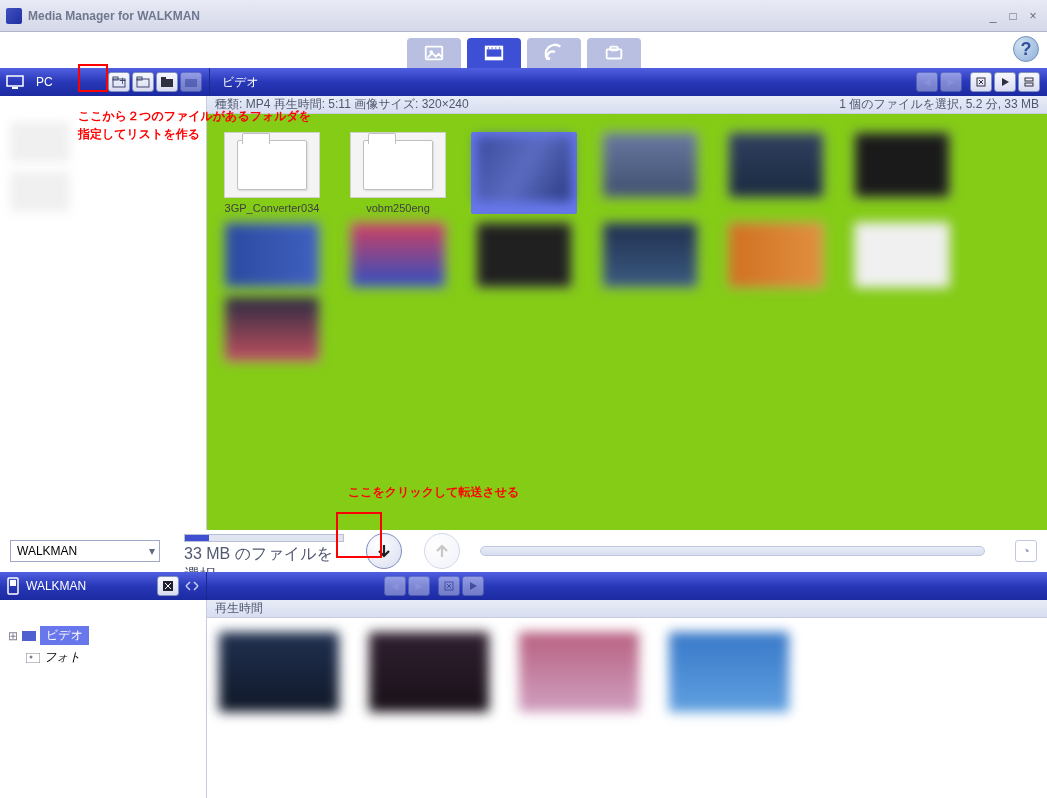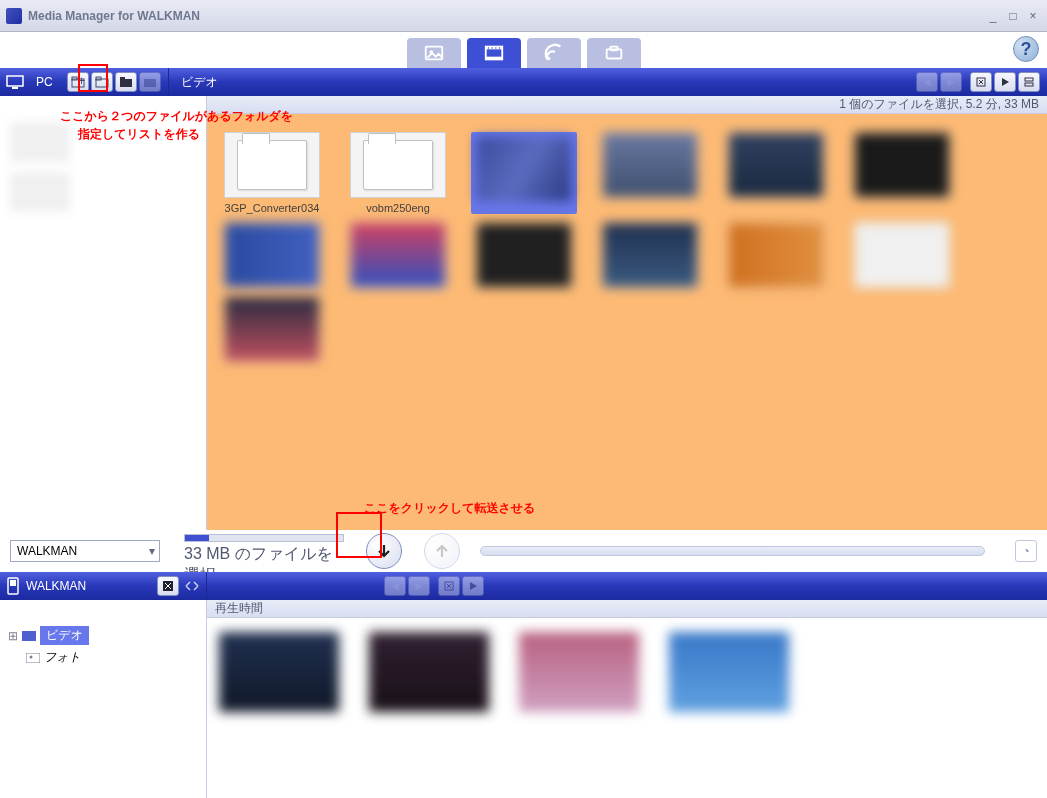--- a/index.html
+++ b/index.html
@@ -22,31 +22,31 @@
 
 
 .bluebar { background: linear-gradient(#5060e0, #2838b8 50%, #1b2aa0); height: 28px; display: flex; align-items: center; padding: 0 6px; color: #fff; }
 .bluebar .label { color:#fff; font-size:12px; margin: 0 6px; }
 .bluebar .tb-btn { width: 22px; height: 20px; background: linear-gradient(#f8f8ff,#d8dcf0); border:1px solid #8090c0; border-radius:3px; margin:0 1px; display:flex; align-items:center; justify-content:center; cursor:pointer; }
 .bluebar .tb-btn.disabled { opacity:.45; cursor:default; }
 .bluebar .pc-glyph { margin-right:6px; }
 .bluebar .spacer { flex:1; }
 
 .topbars { display:flex; }
-.topbars .left { width: 169px; border-right: 1px solid #1a2890; justify-content: center; }
+.topbars .left { width: 210px; border-right: 1px solid #1a2890; justify-content: center; }
 .topbars .right { flex:1; }
 
 
 .infostrip { height:18px; background: linear-gradient(#e8ecf8,#d8def0); border-bottom:1px solid #c8cce0; display:flex; align-items:center; padding:0 8px; color:#505870; font-size:11px; }
 .infostrip .r { margin-left:auto; }
 
 
 .upper { display:flex; height: 416px; }
 .sidebar-left { width: 207px; background: #fff; border-right:1px solid #c8cce0; position:relative; }
-.thumb-panel { flex:1; background:#fdba74; overflow:hidden; position:relative; }
+.thumb-panel { flex:1; background:#84cc16; overflow:hidden; position:relative; }
 
 
 .thumbs { display:flex; flex-wrap:wrap; gap: 8px 20px; padding: 18px 12px; align-content:flex-start;}
 .thumb { width:106px; display:flex; flex-direction:column; align-items:center; }
 .thumb .box { width:96px; height:66px; background:#f4f4f4; border:1px solid #d0d0d0; display:flex; align-items:center; justify-content:center; }
 .thumb.selected { background:#6878ec; padding:4px; border-radius:2px; }
 .thumb.selected .box { border-color:#5060d0; }
 .thumb .cap { font-size:11px; color:#404040; margin-top:4px; white-space:nowrap; text-align:center;}
 .folder-glyph { width:70px; height:50px; background:#fff; border:1px solid #c0c0c0; border-radius:2px; position:relative; box-shadow:1px 1px 2px rgba(0,0,0,.1);}
 .folder-glyph:before { content:""; position:absolute; top:-8px; left:4px; width:26px; height:10px; background:#fff; border:1px solid #c0c0c0; border-bottom:none; border-radius:2px 2px 0 0;}
@@ -186,20 +186,21 @@
           <rect x="2" y="2" width="8" height="3" fill="none" stroke="#303040"></rect>
           <rect x="2" y="7" width="8" height="3" fill="none" stroke="#303040"></rect>
         </svg>
       </div>
   </div>
 </div>
 
 <div style="display:flex;">
   <div style="width:207px; border-right:1px solid #c8cce0; background:#fff; height:18px;"></div>
   <div class="infostrip" style="flex:1;">
+    <span>種類: MP4  再生時間: 5:11  画像サイズ: 320×240</span>
     <span class="r">1 個のファイルを選択, 5.2 分, 33 MB</span>
   </div>
 </div>
 
 <div class="upper">
   <div class="sidebar-left">
     <div style="position:absolute; left:10px; top:8px; width:60px; height:40px; background:#f0f0f0; filter:blur(5px);"></div>
     <div style="position:absolute; left:10px; top:58px; width:60px; height:40px; background:#f0f0f0; filter:blur(5px);"></div>
   </div>
   <div class="thumb-panel">
@@ -345,17 +346,17 @@
   </div>
   <div class="dev-thumbs">
     <div class="dthumb" style="background:linear-gradient(#203050,#101828);"></div>
     <div class="dthumb" style="background:linear-gradient(#302030,#181018);"></div>
     <div class="dthumb" style="background:linear-gradient(#b86080,#d0a0c0);"></div>
     <div class="dthumb" style="background:linear-gradient(#3878c8,#60a0e0);"></div>
   </div>
 </div>
 
 <div class="redbox" style="left:78px; top:64px; width:30px; height:28px;"></div>
-<div class="anno" style="left:60px; top:108px;">ここから２つのファイルがあるフォルダを</div>
+<div class="anno" style="left:78px; top:108px;">ここから２つのファイルがあるフォルダを</div>
 <div class="anno" style="left:78px; top:126px;">指定してリストを作る</div>
 
-<div class="anno" style="left:348px; top:500px;margin-left:16px;">ここをクリックして転送させる</div>
+<div class="anno" style="left:348px; top:484px;">ここをクリックして転送させる</div>
 <div class="redbox" style="left:336px; top:512px; width:46px; height:46px;"></div>
 
 </body></html>

